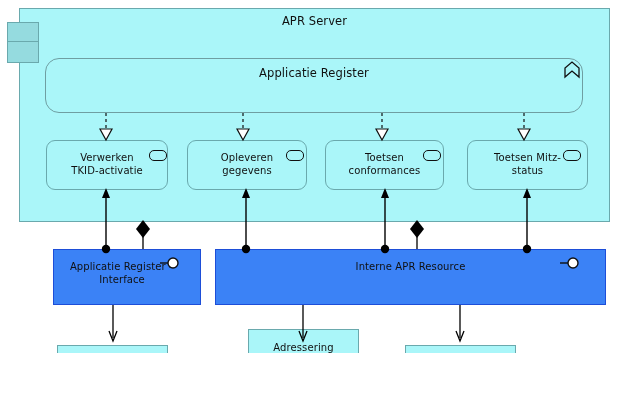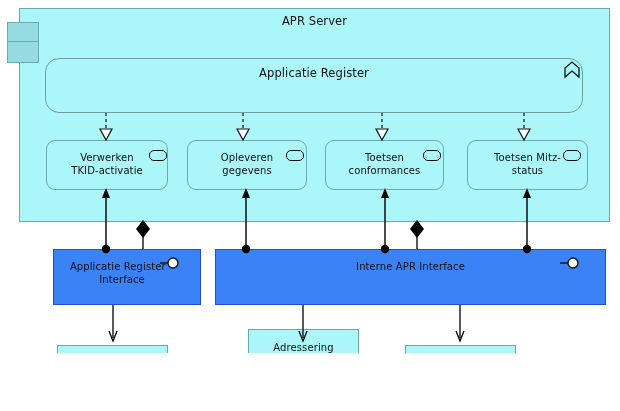--- a/index.html
+++ b/index.html
@@ -157,21 +157,21 @@
   <div class="node iface" style="left:33px; top:249px; width:148px; height:56px;">
     <div class="label iface-title" style="padding-right:10px;">Applicatie Register –
 Interface</div>
   </div>
   <svg class="lollipop" style="left:160px; top:255px;" width="22" height="16" viewBox="0 0 22 16">
     <line x1="0" y1="8" x2="8" y2="8" stroke="#101010" stroke-width="1.4"></line>
     <circle cx="13" cy="8" r="5" fill="#ffffff" stroke="#101010" stroke-width="1.4"></circle>
   </svg>
 
   <div class="node iface" style="left:195px; top:249px; width:391px; height:56px;">
-    <div class="label iface-title">Interne APR Interface</div>
+    <div class="label iface-title">Interne APR Resource</div>
   </div>
   <svg class="lollipop" style="left:560px; top:255px;" width="22" height="16" viewBox="0 0 22 16">
     <line x1="0" y1="8" x2="8" y2="8" stroke="#101010" stroke-width="1.4"></line>
     <circle cx="13" cy="8" r="5" fill="#ffffff" stroke="#101010" stroke-width="1.4"></circle>
   </svg>
 
   <div class="node extcomp" style="left:57px; top:345px; width:111px; height:56px;">
     <div class="label ext-title">Resource Client
 (GBx-applicatie)</div>
   </div>

